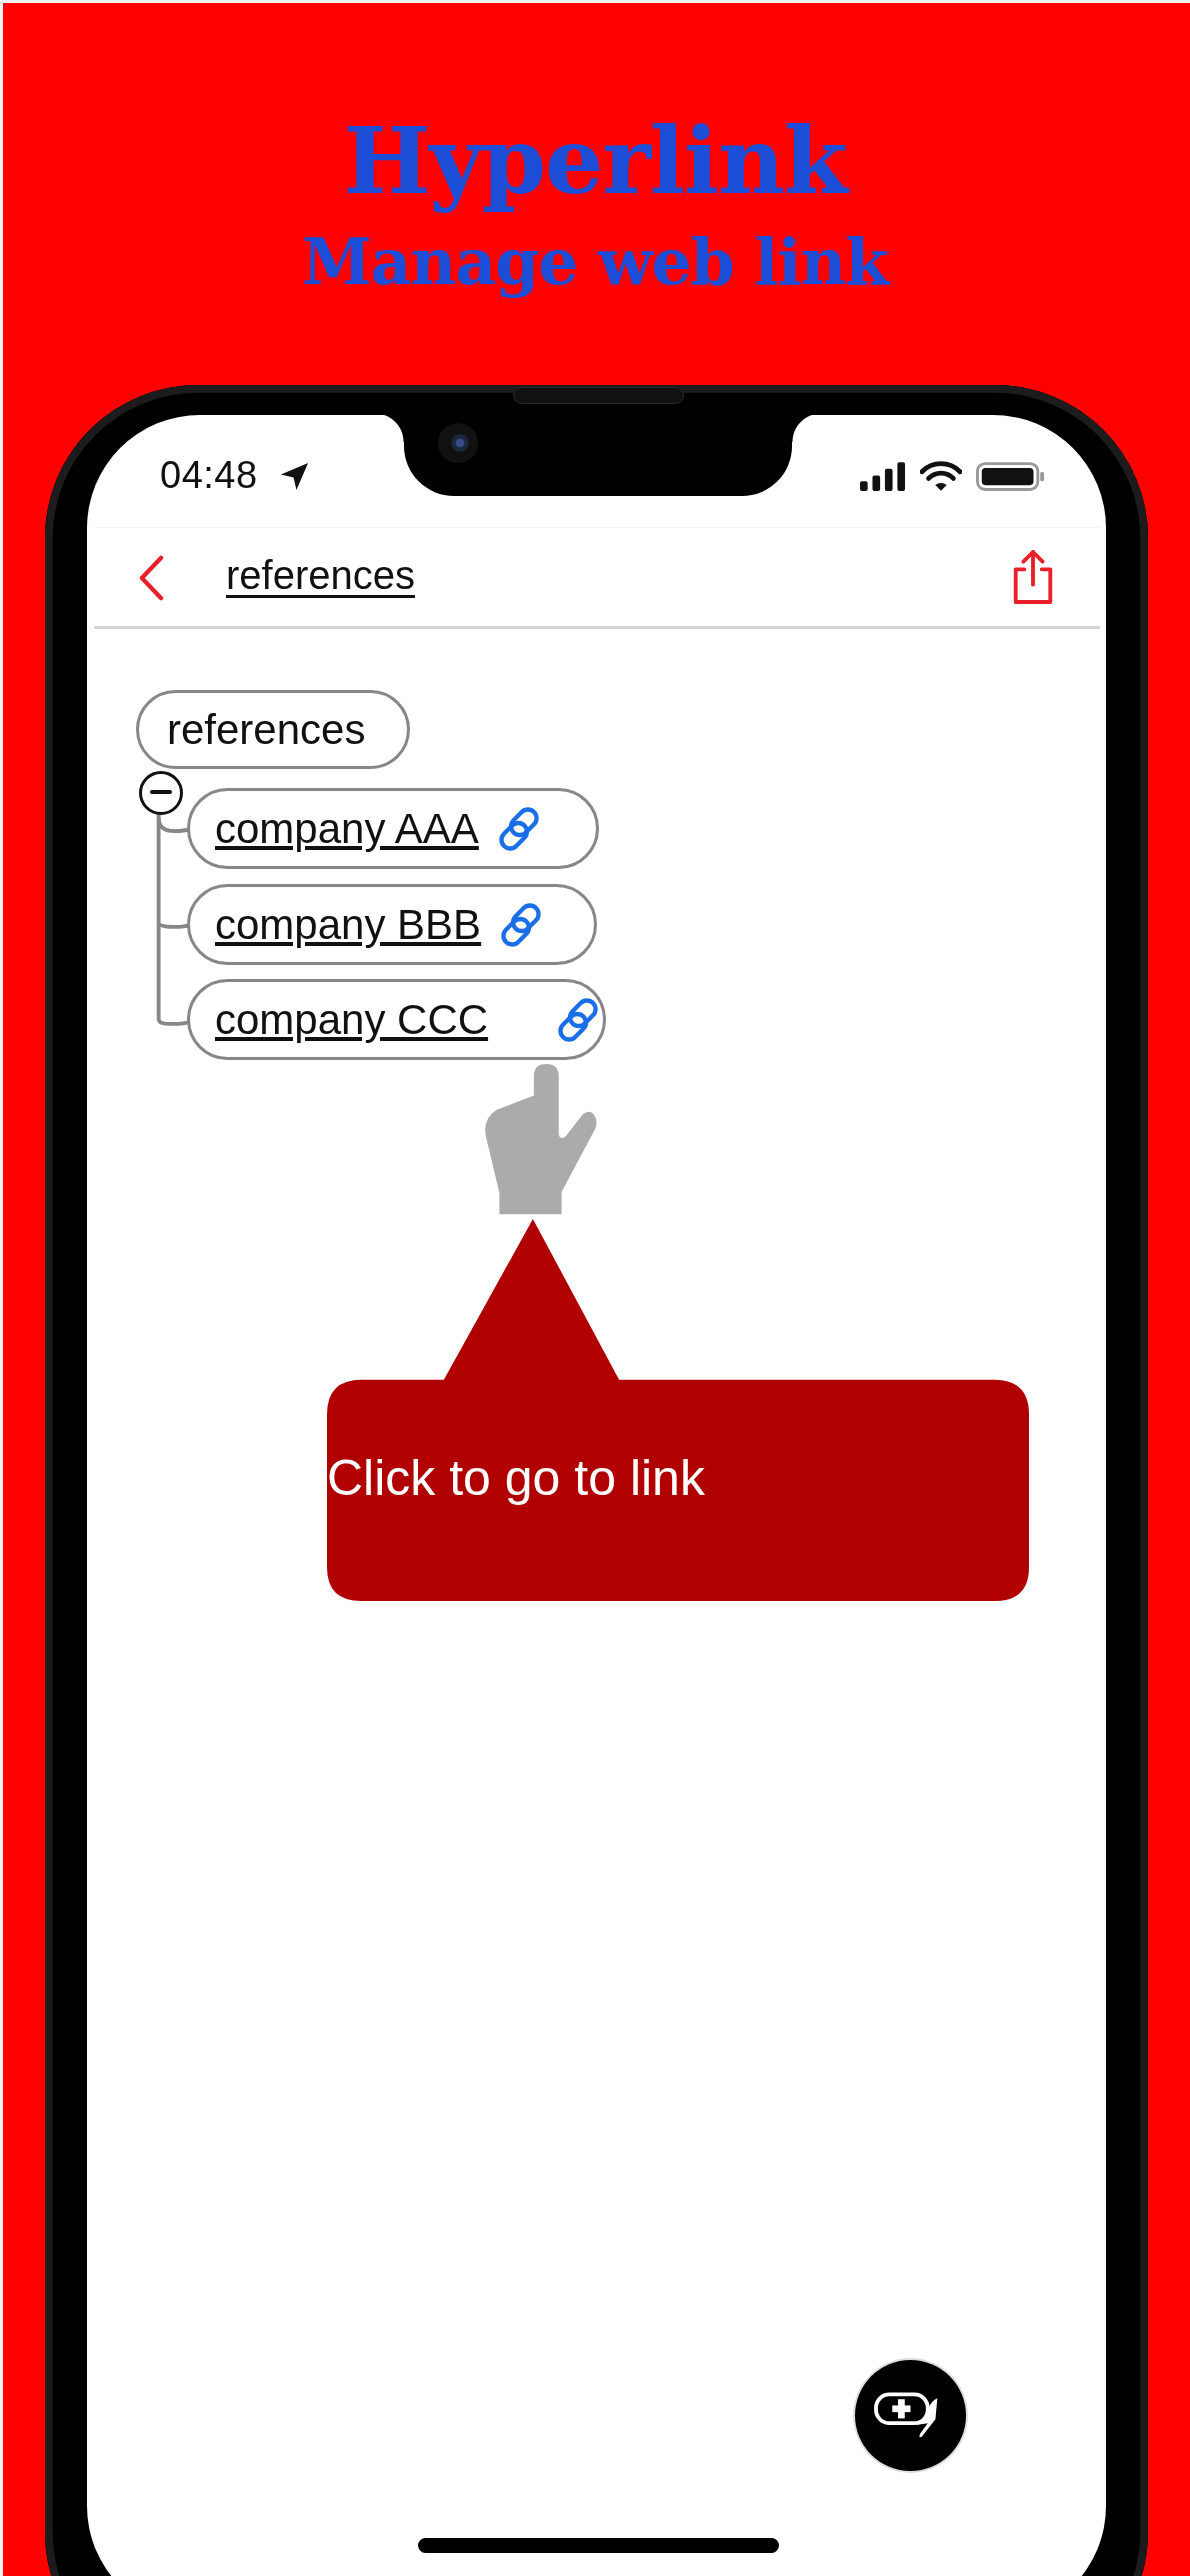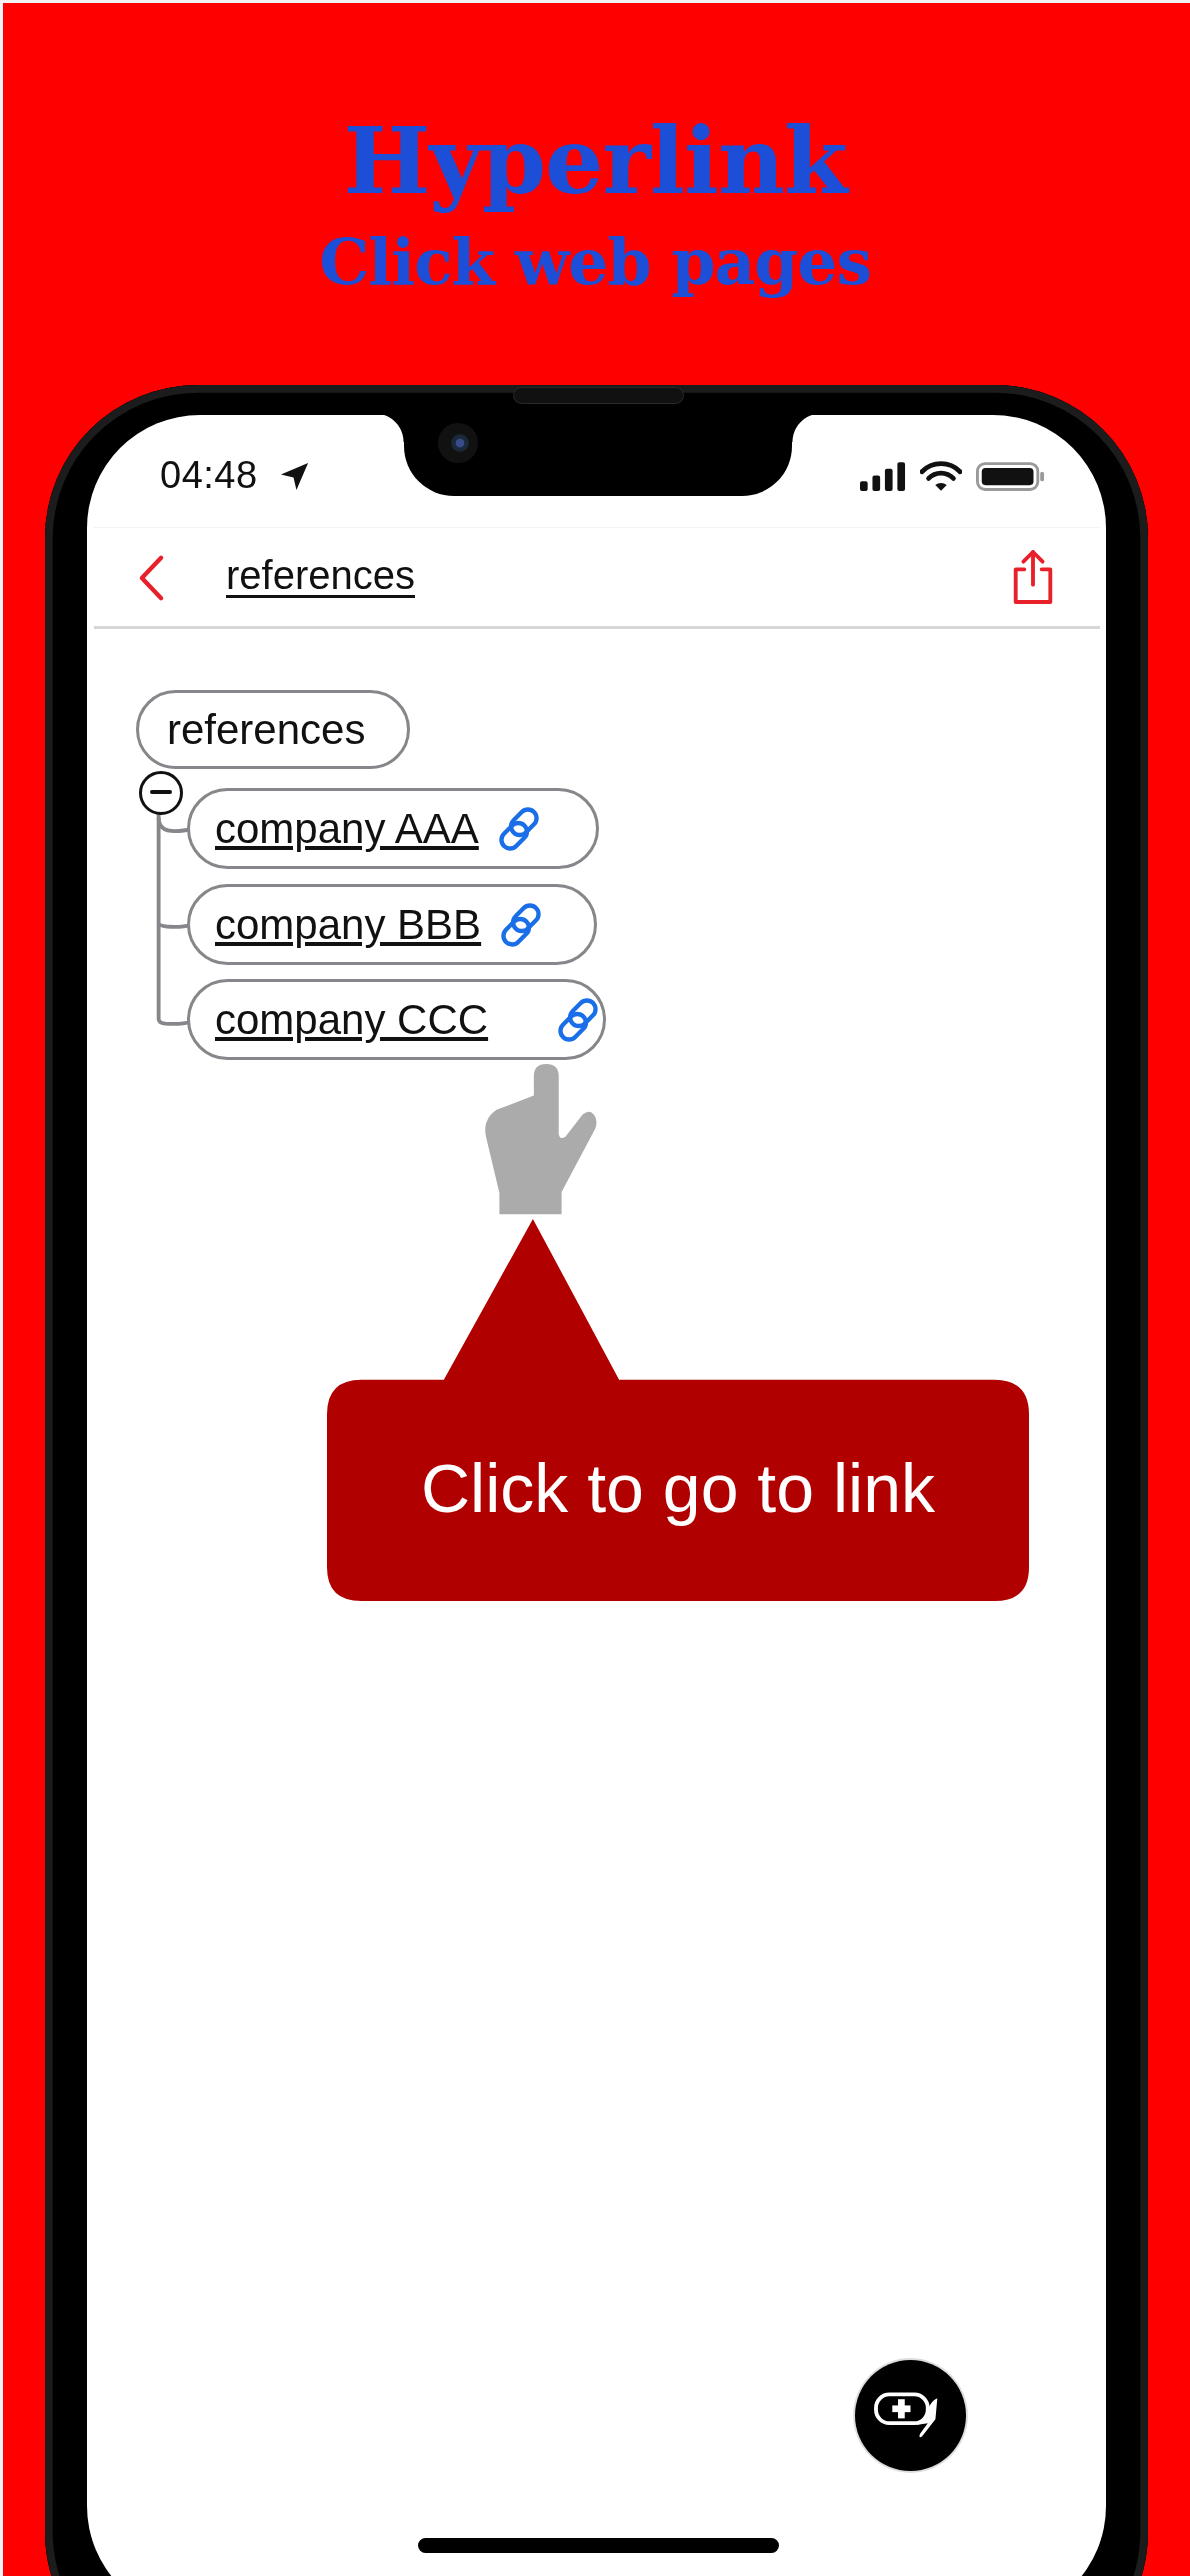--- a/index.html
+++ b/index.html
@@ -33,33 +33,33 @@
   .pill { position:absolute; box-sizing:border-box; border:3.8px solid #86868b; border-radius:42px; background:#fff; font-size:42px; color:#111; display:flex; align-items:center; white-space:nowrap; cursor:pointer; }
   .root-pill { left:136px; top:690px; width:274px; height:79px; padding-left:28px; }
   .child-pill { left:187px; height:81px; padding-left:25px;text-decoration:underline; }
   .link-icon { display:inline-block; width:50px; height:50px; margin-left:15.3px; }
   .collapse-btn { position:absolute; left:139px; top:771px; width:44px; height:44px; box-sizing:border-box; border:3.8px solid #111; border-radius:50%; background:#fff; cursor:pointer; }
   .collapse-btn:after { content:""; position:absolute; left:7.7px; right:7.7px; top:16.3px; height:3.8px; background:#111; border-radius:1.9px; }
   .tree-lines { position:absolute; left:144px; top:810px; width:58px; height:230px; }
 
   .hand { position:absolute; left:479px; top:1062px; width:125px; height:155px; }
   .callout { position:absolute; left:327px; top:1217px; width:702px; height:385px; }
-  .callout-text { position:absolute; left:327px; top:1449px; width:702px; text-align:center; color:#fff; font-size:68px; font-family:"Liberation Sans", sans-serif; }
+  .callout-text { position:absolute; left:327px; top:1449px; width:702px; color:#fff; font-size:50px; font-family:"Liberation Sans", sans-serif; }
 
   .fab { position:absolute; left:855px; top:2360px; width:111px; height:111px; border-radius:50%; background:#000; box-shadow:0 0 0 1.9px #ddd; cursor:pointer; }
   .fab svg { position:absolute; left:17px; top:21px; width:77px; height:69px; }
   .home-indicator { position:absolute; left:418px; top:2538px; width:361px; height:15.3px; background:#000; border-radius:7.7px; }
 </style>
 </head>
 <body>
 
 <div class="canvas"></div>
 
 <h1 class="headline h1">Hyperlink</h1>
-<h2 class="headline h2">Click web pages</h2>
+<h2 class="headline h2">Manage web link</h2>
 
 <div class="phone"></div>
 <div class="speaker"></div>
 
 <div class="screen">
   <div class="notch"></div>
 </div>
 <div class="camera"></div>
 
 <span class="status-time">04:48</span>

